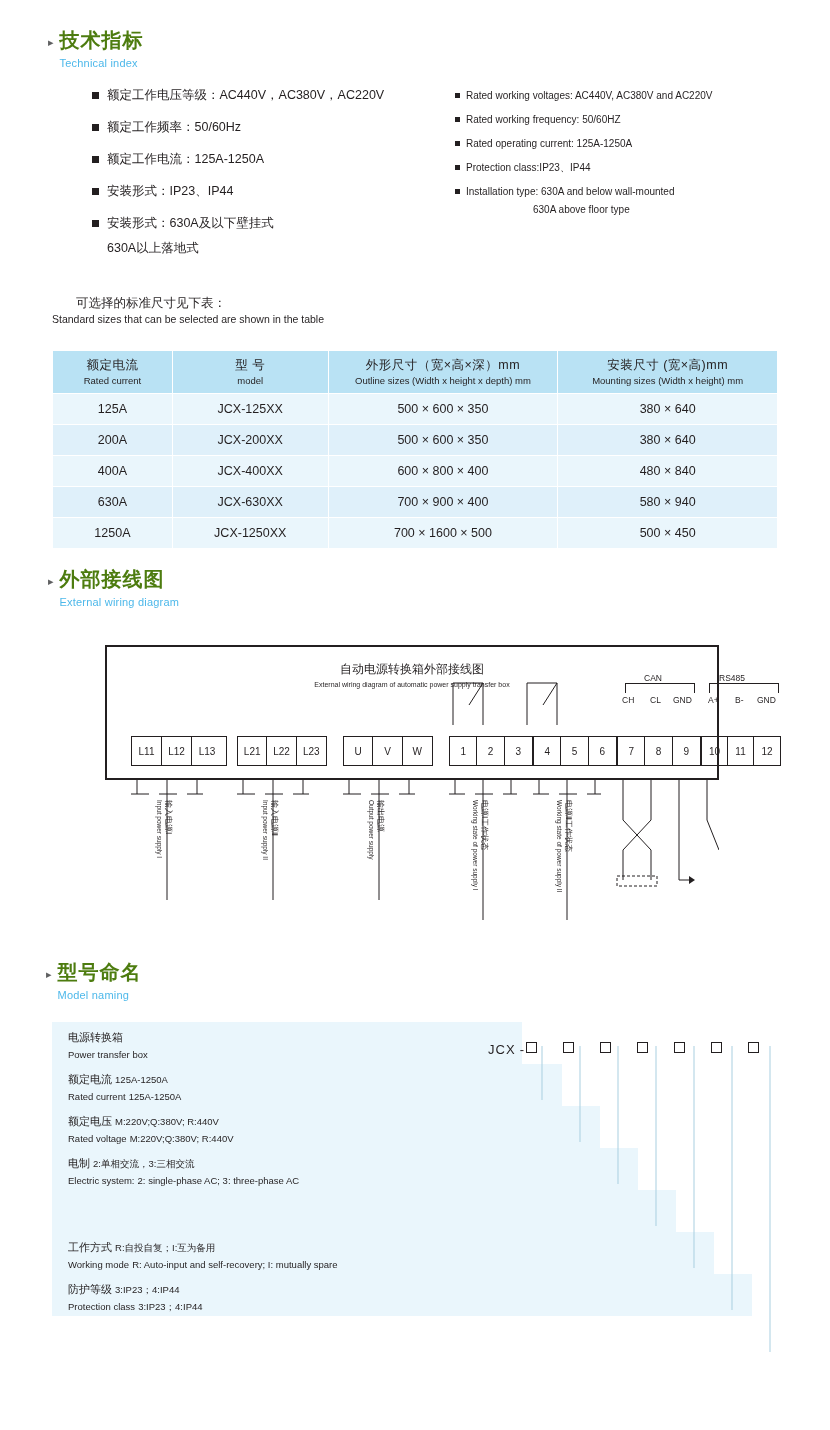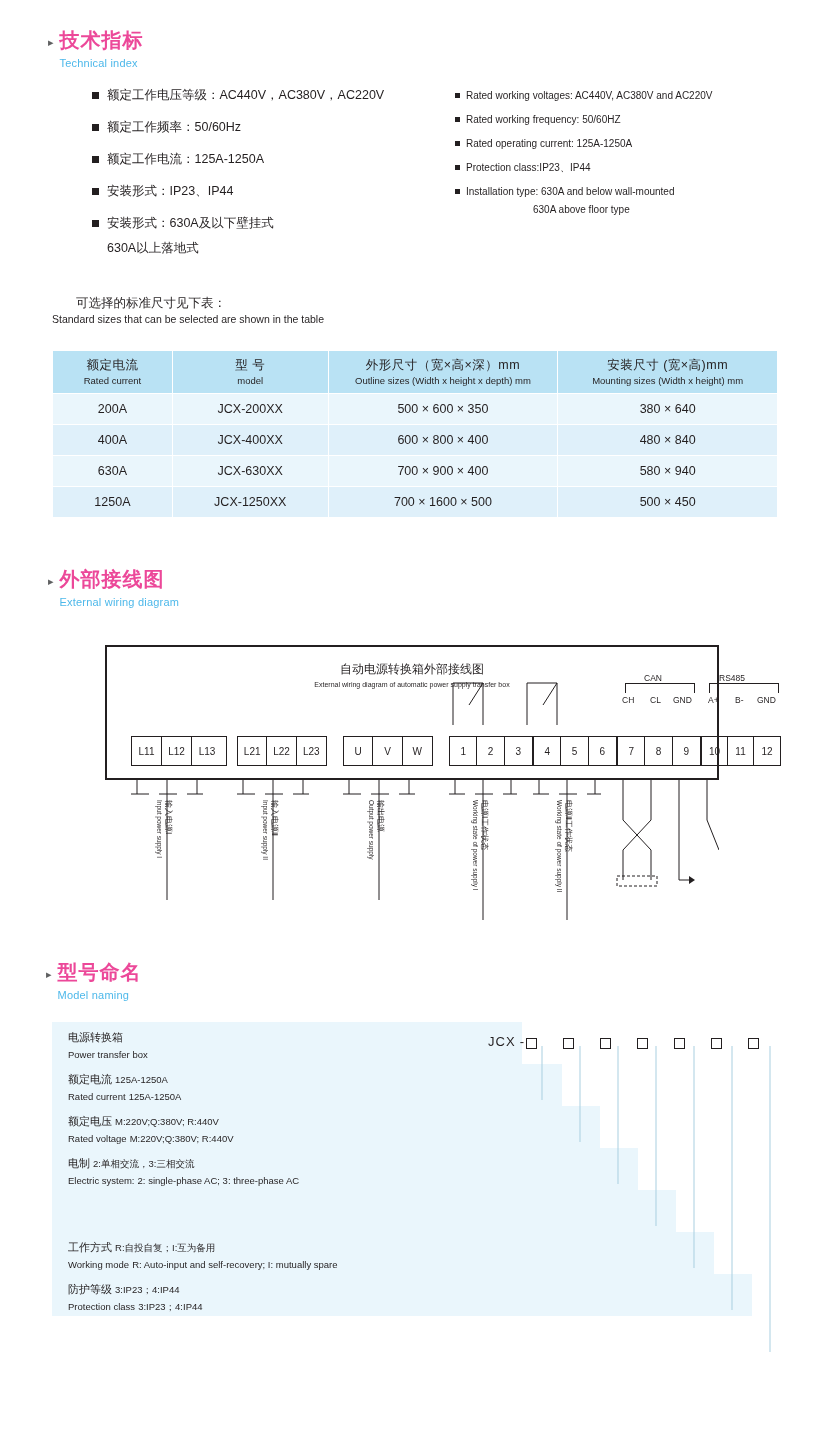--- a/index.html
+++ b/index.html
@@ -14,21 +14,21 @@
   }
 
   
   .section { position: absolute; }
   .sec-head { display: flex; align-items: flex-start; }
   .sec-arrow {
     color: #5f6061; font-size: 11px; line-height: 1; margin-right: 6px; margin-top: 9px;
   }
   .sec-titles { display: flex; flex-direction: column; }
   .sec-cn {
-    font-size: 20px; color: #ec4899; font-weight: bold; letter-spacing: 1px; line-height: 1.25;
+    font-size: 20px; color: #4d7c0f; font-weight: bold; letter-spacing: 1px; line-height: 1.25;
   }
   .sec-en {
     font-size: 11px; color: #4db8ea; line-height: 1.5; margin-top: 2px; letter-spacing: .2px;
   }
 
   
   #tech-left { position:absolute; left:92px; top:88px; width:330px; }
   #tech-right { position:absolute; left:455px; top:90px; width:340px; }
   .bul {
     display:flex; align-items:flex-start; margin-bottom:17px;
@@ -95,21 +95,21 @@
   .nrow {
     position:relative; height:42px; padding:7px 0 0 16px;
     font-size:11px; color:#231f20; line-height:1.5;
   }
   .nrow .cn { font-size:11px; }
   .nrow .en { font-size:9.5px; }
   .nrow .val { font-size:9.5px; }
   .nbg { position:absolute; left:0; top:0; height:42px; background:#eaf6fc; z-index:0; }
   .nrow > .txt { position:relative; z-index:1; }
 
-  #code-row { position:absolute; right:6px; top:12px; display:flex; align-items:flex-end; z-index:2; }
+  #code-row { position:absolute; right:6px; top:20px; display:flex; align-items:flex-start; z-index:2; }
   #code-row .jcx { font-size:13px; letter-spacing:1px; margin-right:4px; }
   #code-row .dash { font-size:13px; margin-right:2px; }
   .ebox { width:11px; height:11px; border:1px solid #231f20; margin:0 13px; }
   .ebox.first { margin-left:0; }
 </style>
 </head>
 <body>
 
 <div class="section sec-head" style="left:48px; top:28px;">
   <span class="sec-arrow">▸</span>
@@ -188,20 +188,26 @@
         <span class="h-en">Outline sizes (Width x height x depth) mm</span>
       </th>
       <th class="col4">
         <span class="h-cn">安装尺寸 (宽×高)mm</span>
         <span class="h-en">Mounting sizes (Width x height) mm</span>
       </th>
     </tr>
   </thead>
   <tbody>
     <tr>
+      <td>125A</td>
+      <td>JCX-125XX</td>
+      <td>500 × 600 × 350</td>
+      <td>380 × 640</td>
+    </tr>
+    <tr>
       <td>200A</td>
       <td>JCX-200XX</td>
       <td>500 × 600 × 350</td>
       <td>380 × 640</td>
     </tr>
     <tr>
       <td>400A</td>
       <td>JCX-400XX</td>
       <td>600 × 800 × 400</td>
       <td>480 × 840</td>

